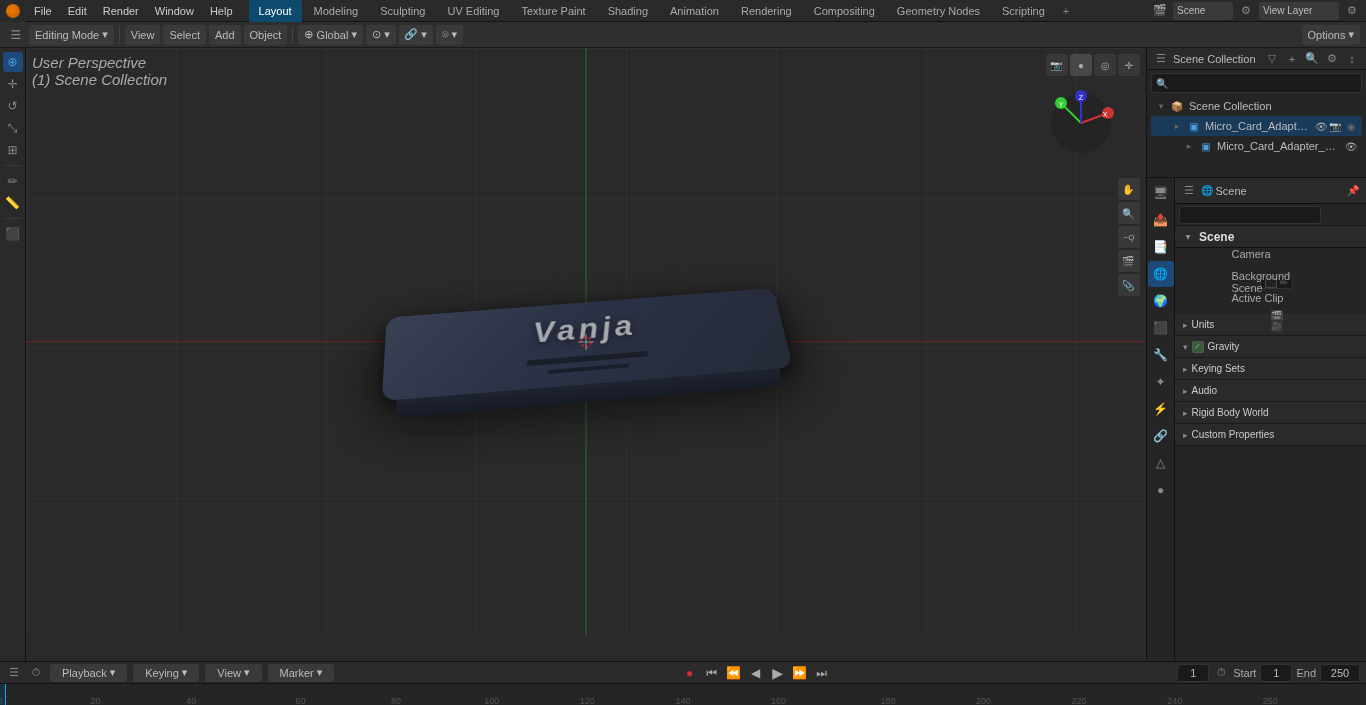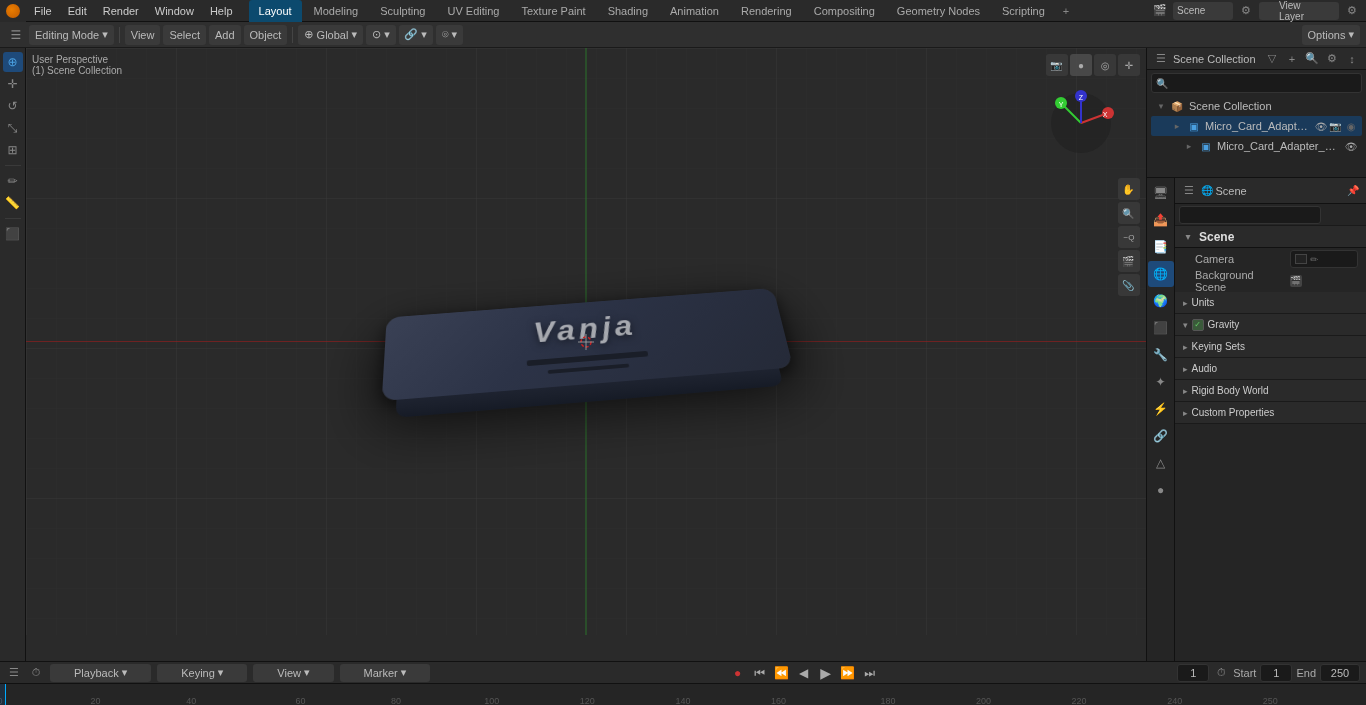--- a/index.html
+++ b/index.html
@@ -247,22 +247,23 @@
       gap: 2px;
     }
 
     
     #viewport-info {
       position: absolute;
       top: 6px;
       left: 6px;
     }
     .vp-info-line {
-      font-size: 10px;
+      font-size: 15px;
       color: #aaa;
+      font-style: italic;
     }
 
     
     #right-panel {
       width: 220px;
       background: #252525;
       display: flex;
       flex-direction: column;
       border-left: 1px solid #111;
     }
@@ -460,21 +461,22 @@
     .section-label {
       font-size: 10px;
       color: #ccc;
     }
 
     .props-row {
       display: flex;
       align-items: center;
       height: 22px;
       padding: 0 8px 0 20px;
-      gap: 5px;
+      gap: 16px;
+      flex-direction: column;
     }
     .props-label {
       width: 90px;
       font-size: 11px;
       color: #aaa;
       flex-shrink: 0;
     }
     .props-value {
       flex: 1;
       height: 18px;
@@ -531,21 +533,21 @@
       height: 22px;
       background: #2a2a2a;
       display: flex;
       align-items: center;
       padding: 0 6px;
       gap: 6px;
       border-bottom: 1px solid #111;
     }
     .tl-btn {
       height: 18px;
-      padding: 0 24px;
+      padding: 0 12px;
       background: #3a3a3a;
       border-radius: 3px;
       display: flex;
       align-items: center;
       font-size: 11px;
       color: #bbb;
       cursor: pointer;
       gap: 3px;
     }
     .tl-playback {
@@ -637,21 +639,21 @@
     <div class="ws-tab">Compositing</div>
     <div class="ws-tab">Geometry Nodes</div>
     <div class="ws-tab">Scripting</div>
     <div class="ws-tab-add">+</div>
   </div>
 
   <div style="display:flex; align-items:center; gap:3px; padding-right:4px;">
     <div style="width:20px;height:20px;display:flex;align-items:center;justify-content:center;cursor:pointer;border-radius:3px;color:#888;font-size:11px;">🎬</div>
     <div style="width:60px;height:18px;background:#3a3a3a;border-radius:3px;display:flex;align-items:center;padding:0 4px;font-size:10px;color:#bbb;">Scene</div>
     <div style="width:20px;height:20px;display:flex;align-items:center;justify-content:center;cursor:pointer;color:#888;">⚙</div>
-    <div style="width:80px;height:18px;background:#3a3a3a;border-radius:3px;display:flex;align-items:center;padding:0 20px;font-size:10px;color:#bbb;">View Layer</div>
+    <div style="width:80px;height:18px;background:#3a3a3a;border-radius:3px;display:flex;align-items:center;padding:0 4px;font-size:10px;color:#bbb;">View Layer</div>
     <div style="width:20px;height:20px;display:flex;align-items:center;justify-content:center;cursor:pointer;color:#888;">⚙</div>
   </div>
 </div>
 
 <div id="viewport-header-bar" style="height:26px;background:#2f2f2f;display:flex;align-items:center;padding:0 6px;gap:3px;border-bottom:1px solid #1a1a1a;">
   <div class="vp-header-icon">☰</div>
   <div class="vp-header-btn">
     <span>Editing Mode</span>
     <span>▾</span>
   </div>
@@ -871,20 +873,26 @@
           </div>
         </div>
 
         <div class="props-row">
           <div class="props-label">Background Scene</div>
           <div style="display:flex;align-items:center;gap:2px;">
             <span style="width:12px;height:12px;display:flex;align-items:center;justify-content:center;background:#444;border-radius:2px;font-size:9px;color:#aaa;">🎬</span>
           </div>
         </div>
 
+        <div class="props-row">
+          <div class="props-label">Active Clip</div>
+          <div style="display:flex;align-items:center;gap:2px;">
+            <span style="width:12px;height:12px;display:flex;align-items:center;justify-content:center;background:#333;border-radius:2px;font-size:9px;">🎥</span>
+          </div>
+        </div>
 
         <div class="collapse-section">
           <span class="section-arrow">▸</span>
           <span class="section-label">Units</span>
         </div>
 
         <div class="collapse-section">
           <span class="section-arrow">▾</span>
           <div class="cb">✓</div>
           <span class="section-label">Gravity</span>

